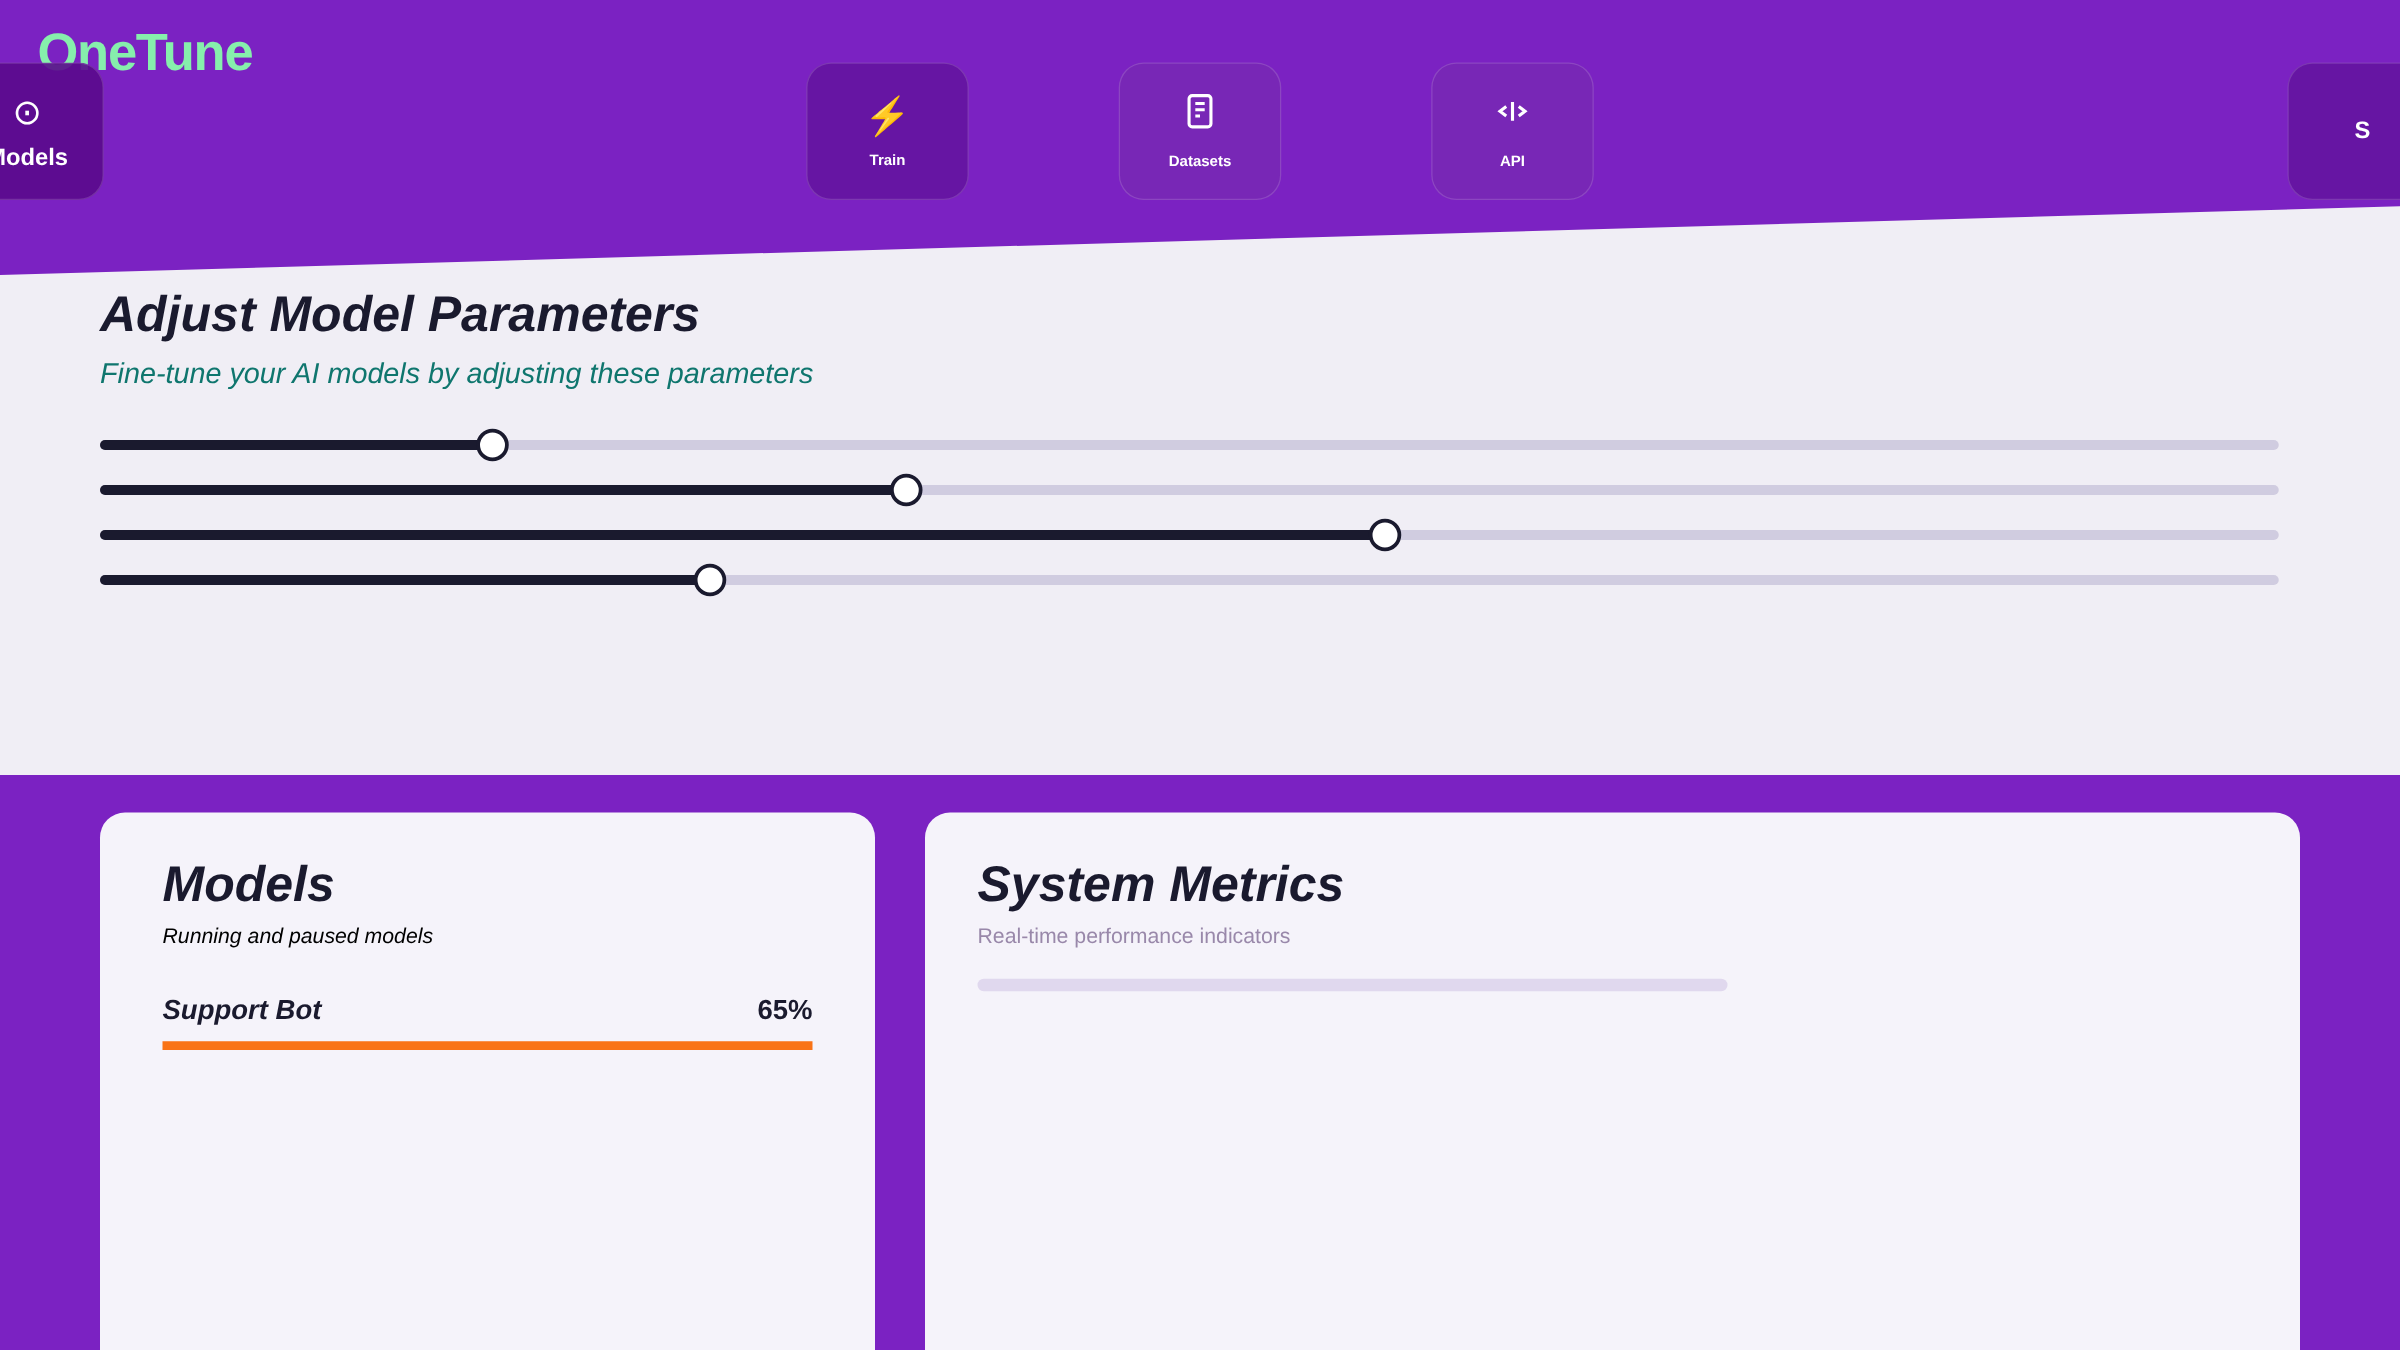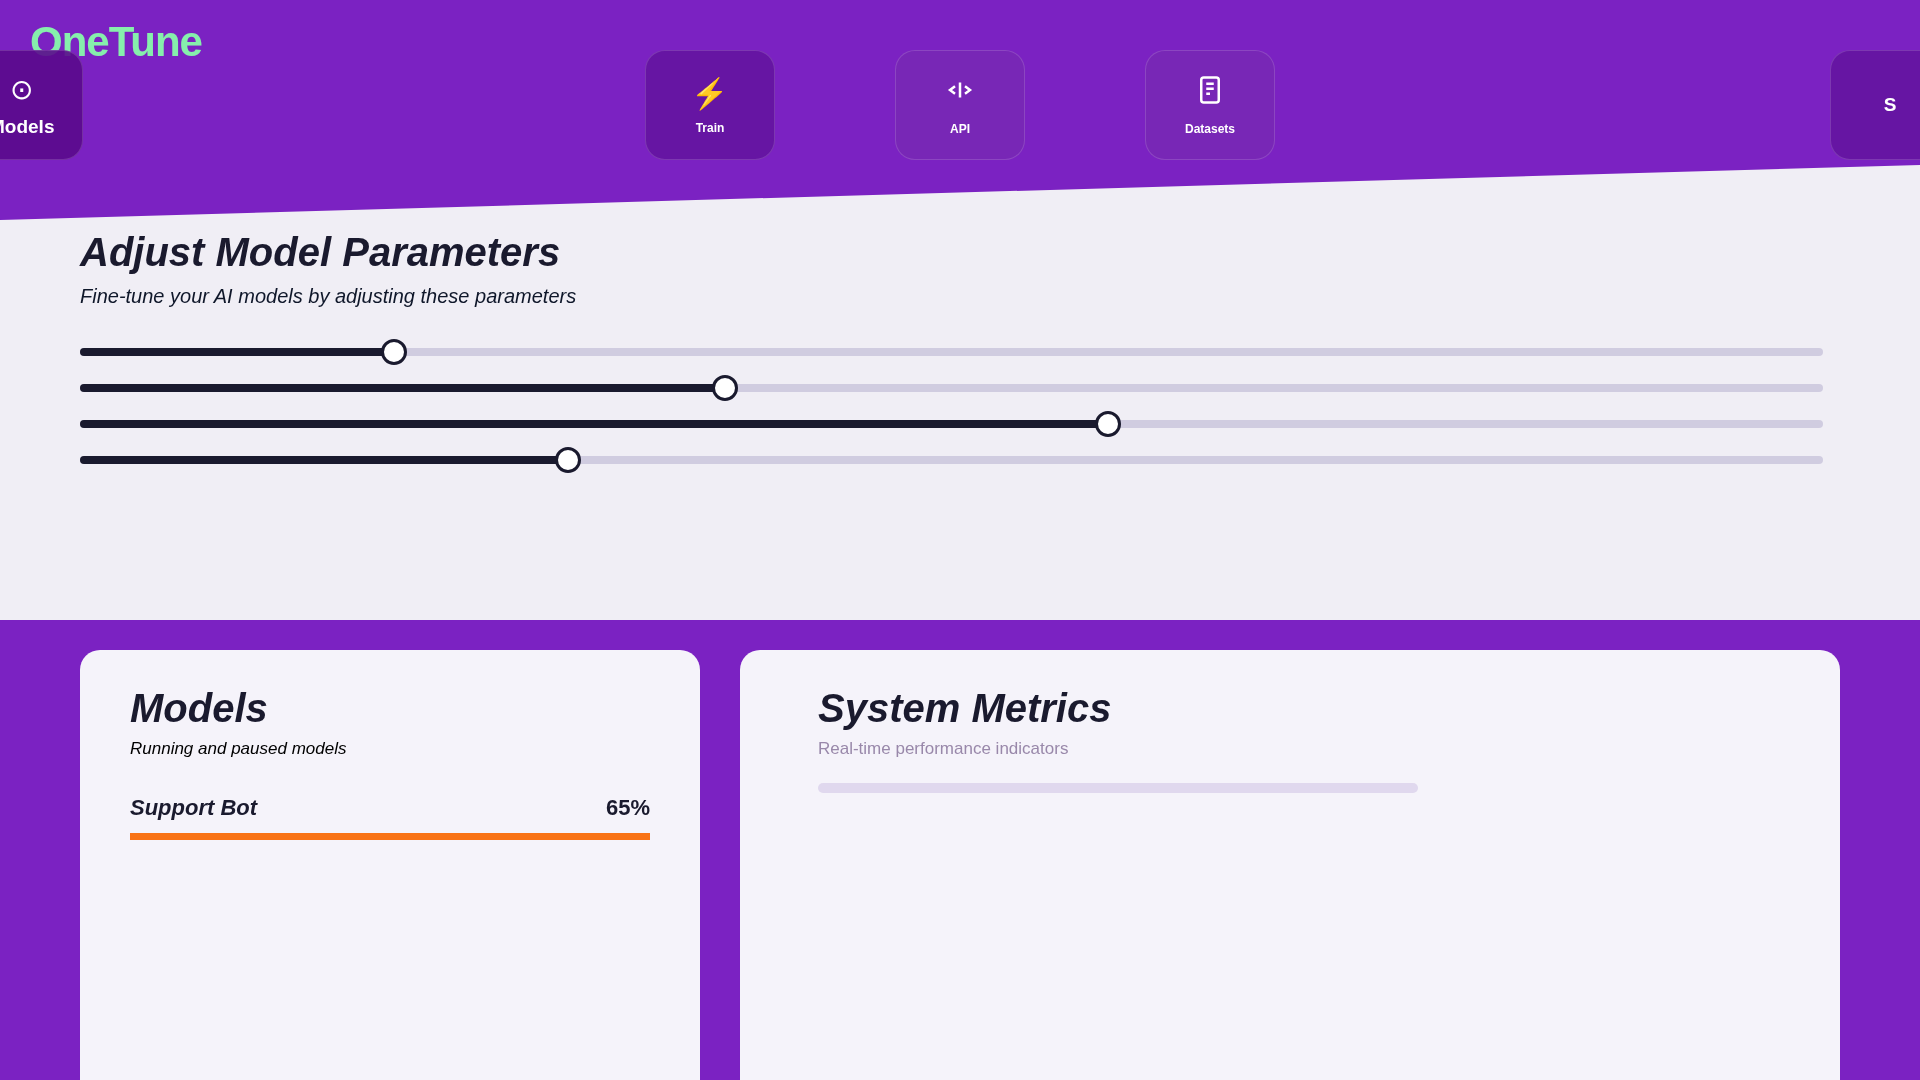--- a/index.html
+++ b/index.html
@@ -143,22 +143,22 @@
 
     .params-title {
       font-size: 40px;
       font-weight: 800;
       color: #1a1a2e;
       font-style: italic;
       margin-bottom: 10px;
     }
 
     .params-subtitle {
-      font-size: 20px;
-      color: #0f172a;
+      font-size: 23px;
+      color: #0f766e;
       font-style: italic;
       margin-bottom: 40px;
     }
 
     .sliders-container {
       display: flex;
       flex-direction: column;
       gap: 28px;
       padding: 0 0 0 0;
     }
@@ -257,21 +257,21 @@
     .model-percent {
       font-size: 22px;
       font-weight: 700;
       color: #1a1a2e;
     }
 
     
     .metrics-card {
       background: #f5f3fa;
       border-radius: 20px 20px 0 0;
-      padding: 36px 78px;
+      padding: 36px 42px;
       flex: 1;
       min-height: 430px;
       margin-top: 30px;
       margin-left: 40px;
       margin-right: 80px;
     }
 
     .metrics-title {
       font-size: 40px;
       font-weight: 800;
@@ -317,44 +317,44 @@
   <div class="nav-item-partial-left nav-partial">
     <span class="icon">⊙</span>
     <span class="label">Models</span>
   </div>
 
   <div class="nav">
 
     <div class="nav-item active">
       <span class="icon">⚡</span>
       <span class="label">Train</span>
-    </div>
-
-    <div class="nav-item">
-      <span class="icon">
-        <svg width="30" height="30" viewBox="0 0 24 24" fill="none" stroke="white" stroke-width="2">
-          <polyline points="8 9 4 12 8 15"></polyline>
-          <polyline points="16 9 20 12 16 15"></polyline>
-          <line x1="12" y1="6" x2="12" y2="18"></line>
-        </svg>
-      </span>
-      <span class="label">API</span>
     </div>
 
     <div class="nav-item">
       <span class="icon">
         <svg width="30" height="30" viewBox="0 0 24 24" fill="none" stroke="white" stroke-width="2">
           <rect x="5" y="2" width="14" height="20" rx="2"></rect>
           <line x1="9" y1="7" x2="15" y2="7"></line>
           <line x1="9" y1="11" x2="15" y2="11"></line>
           <line x1="9" y1="15" x2="12" y2="15"></line>
         </svg>
       </span>
       <span class="label">Datasets</span>
     </div>
+
+    <div class="nav-item">
+      <span class="icon">
+        <svg width="30" height="30" viewBox="0 0 24 24" fill="none" stroke="white" stroke-width="2">
+          <polyline points="8 9 4 12 8 15"></polyline>
+          <polyline points="16 9 20 12 16 15"></polyline>
+          <line x1="12" y1="6" x2="12" y2="18"></line>
+        </svg>
+      </span>
+      <span class="label">API</span>
+    </div>
   </div>
 
   <div class="nav-item-partial-right nav-partial">
     <span class="label">S</span>
   </div>
 </div>
 
 <div class="main">
 
   <div class="params-section">

